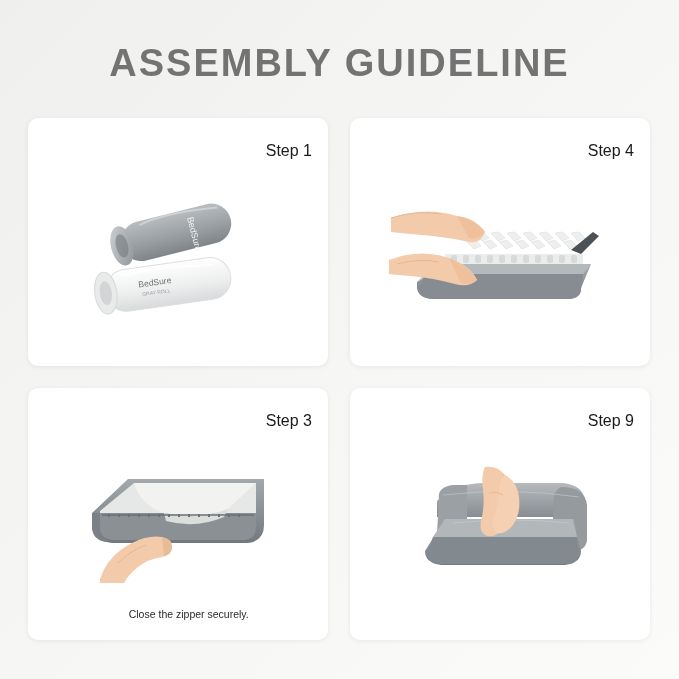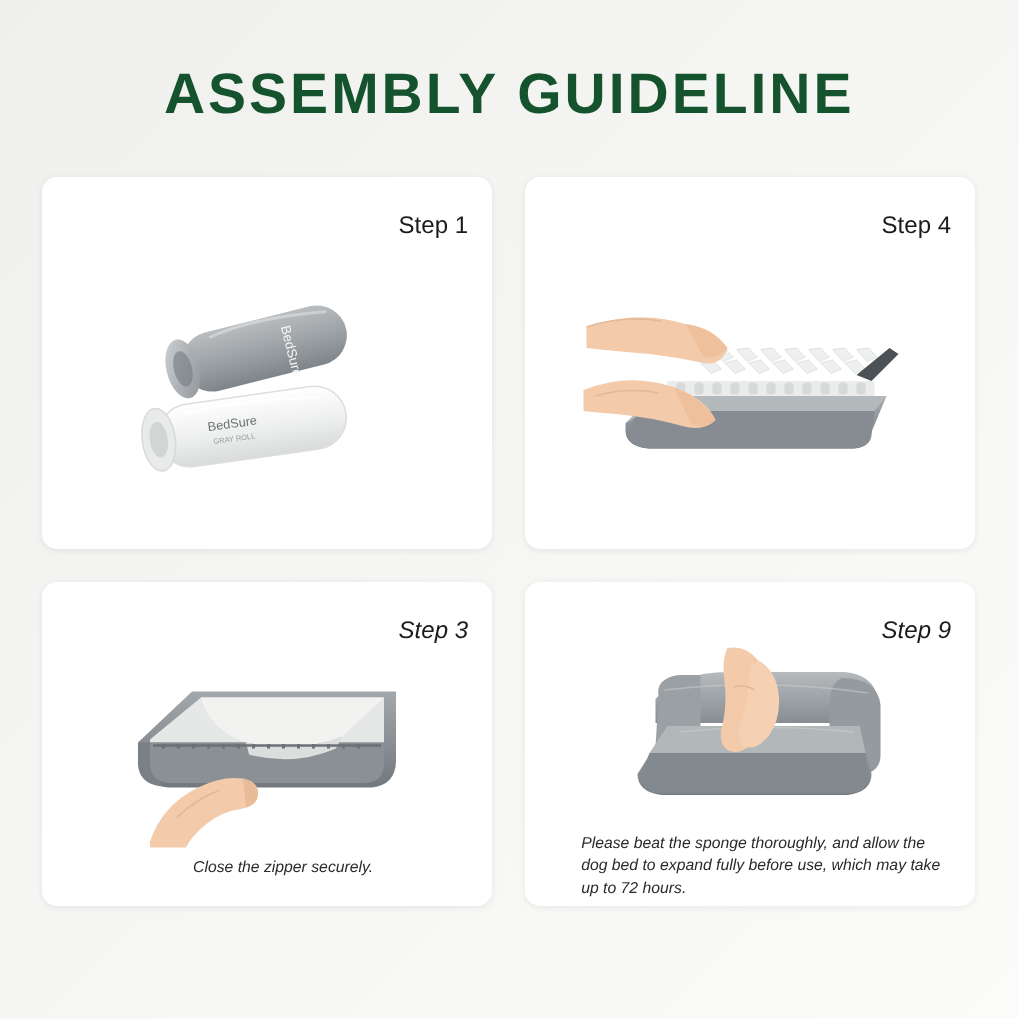--- a/index.html
+++ b/index.html
@@ -17,21 +17,21 @@
     width: 679px;
     height: 679px;
     box-sizing: border-box;
     position: relative;
   }
   .title {
     text-align: center;
     font-size: 38px;
     letter-spacing: 2px;
     font-weight: bold;
-    color: #14532d;
+    color: #737373;
     padding-top: 42px;
     margin: 0;
   }
   .grid {
     position: absolute;
     top: 118px;
     left: 28px;
     width: 623px;
     display: flex;
     flex-wrap: wrap;
@@ -42,21 +42,21 @@
     background: #ffffff;
     border-radius: 10px;
     box-shadow: 0 1px 5px rgba(0,0,0,0.07);
     box-sizing: border-box;
     display: flex;
     flex-direction: column;
     align-items: flex-end;
     padding: 18px 16px 16px 16px;
   }
   .card.row1 { height: 248px; }
-  .card.row2 { height: 216px; font-style: italic; }
+  .card.row2 { height: 252px; }
   .step-label {
     font-size: 16px;
     color: #1b1b1b;
     margin: 6px 0 0 0;
     font-weight: normal;
   }
   .figure {
     flex: 1;
     width: 100%;
     display: flex;
@@ -271,17 +271,16 @@
           <path d="M50 30 Q118 22 186 32" stroke="#c7cbcd" stroke-width="1" fill="none" opacity="0.6"></path>
 
           <g>
             <path d="M92 2 Q104 0 112 10 Q120 22 118 40 Q117 56 108 66 Q100 74 92 70 Q86 66 88 56 Q92 40 90 24 Q88 10 92 2 Z" fill="#f3cbab"></path>
             <path d="M110 8 Q120 22 118 42 Q116 58 108 66" fill="#e9bc98" opacity="0.55"></path>
             <path d="M112 10 Q124 16 126 32 Q128 48 120 60 Q112 70 104 68 Q98 64 100 54 Q106 40 106 26 Q106 14 112 10 Z" fill="#f5d0b2"></path>
             <path d="M96 28 Q104 26 110 30" stroke="#e2b897" stroke-width="0.9" fill="none"></path>
           </g>
         </svg>
       </div>
-      <div class="caption cap-left">Please beat the sponge thoroughly, and allow the dog bed to expand fully before use, which may take up to 72 hours.</div>
     </div>
 
   </div>
 </div>
 
 </body></html>

